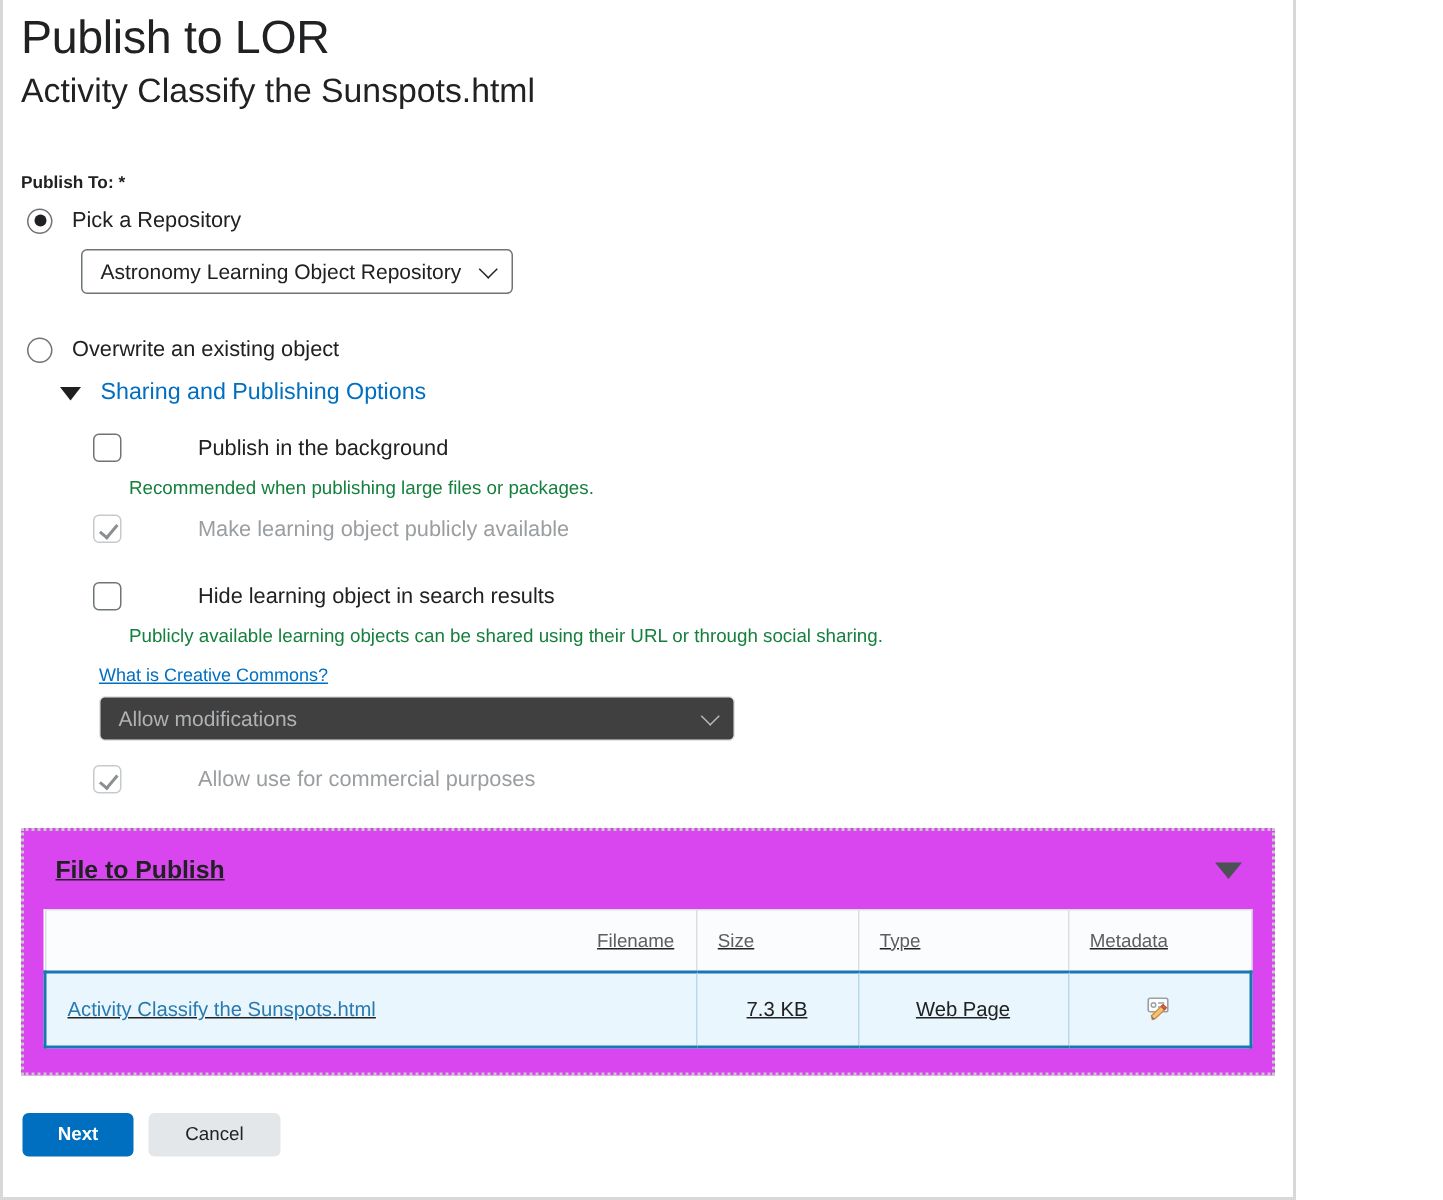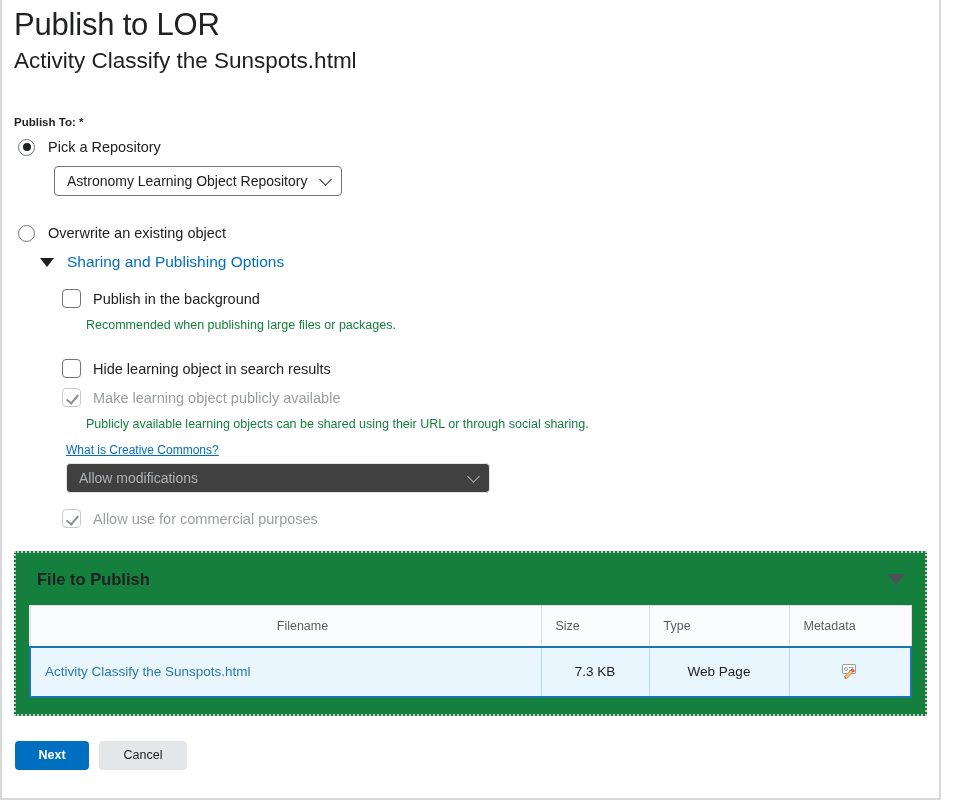--- a/index.html
+++ b/index.html
@@ -10,21 +10,21 @@
   body {
     width: 962px; height: 800px;
     font-family: "Liberation Sans", sans-serif;
     color: #202122;
     overflow: hidden;
     position: relative;
   }
   .page-frame {
     position: absolute;
     left: 0; top: 0;
-    width: 941px; height: 800px;
+    width: 864px; height: 800px;
     background: #fff;
     border-left: 2px solid #d8d8d8;
     border-right: 2px solid #d8d8d8;
     border-bottom: 2px solid #d8d8d8;
   }
   .inner {
     padding: 0 12px;
   }
 
   
@@ -138,20 +138,21 @@
     color: #006fbf;
     margin-left: 13px;
     line-height: 18px;
   }
 
   
   .cb-row {
     display: flex;
     align-items: center;
     margin-left: 48px;
+    gap: 39px;
   }
   .cb {
     width: 19px; height: 19px;
     border: 1.5px solid #6e7477;
     border-radius: 4px;
     background: #fff;
     flex: 0 0 auto;
     position: relative;
   }
   .cb.disabled {
@@ -185,22 +186,23 @@
     color: #006fbf;
     margin-left: 52px;
     display: inline-block;
     line-height: 15px;
   }
 
   
   .panel {
     margin: 23px 12px 0 12px;
     border: 2px dotted #c9c9c9;
-    background: #15803d;
+    background: #d946ef;
     padding: 14px 13px 16px 13px;
+    text-decoration: underline;
   }
   .panel-head {
     display: flex;
     align-items: center;
     justify-content: space-between;
     padding: 2px 2px 16px 8px;
   }
   .panel-title {
     font-size: 16.5px;
     font-weight: bold;
@@ -226,21 +228,21 @@
     font-weight: normal;
     color: #5b5f62;
     background: #fbfcfd;
     border: 1px solid #dcdfe1;
     height: 41px;
     padding: 0 14px;
     text-align: left;
     vertical-align: middle;
   }
   table.files th.first {
-    text-align: center;
+    text-align: right;
     padding-left: 48px;
   }
   table.files td {
     font-size: 13.5px;
     color: #202122;
     height: 50px;
     padding: 0 14px;
     text-align: center;
     vertical-align: middle;
     border-left: 1px solid #bcd9ea;
@@ -331,29 +333,29 @@
     </div>
 
     
     <div class="cb-row" style="margin-top:18px;">
       <span class="cb"></span>
       <span class="cb-label">Publish in the background</span>
     </div>
     <div class="cb-help">Recommended when publishing large files or packages.</div>
 
     
+    <div class="cb-row" style="margin-top:10px;">
+      <span class="cb checked disabled"></span>
+      <span class="cb-label muted">Make learning object publicly available</span>
+    </div>
+
+    
     <div class="cb-row" style="margin-top:26px;">
       <span class="cb"></span>
       <span class="cb-label">Hide learning object in search results</span>
-    </div>
-
-    
-    <div class="cb-row" style="margin-top:10px;">
-      <span class="cb checked disabled"></span>
-      <span class="cb-label muted">Make learning object publicly available</span>
     </div>
     <div class="cb-help">Publicly available learning objects can be shared using their URL or through social sharing.</div>
 
     
 
     <a class="link-sm" href="#" style="margin-top:11px;">What is Creative Commons?</a>
 
     <div style="margin-left:52px; margin-top:5px;">
       <div class="select-box disabled" style="width:424px;">
         <span>Allow modifications</span>

